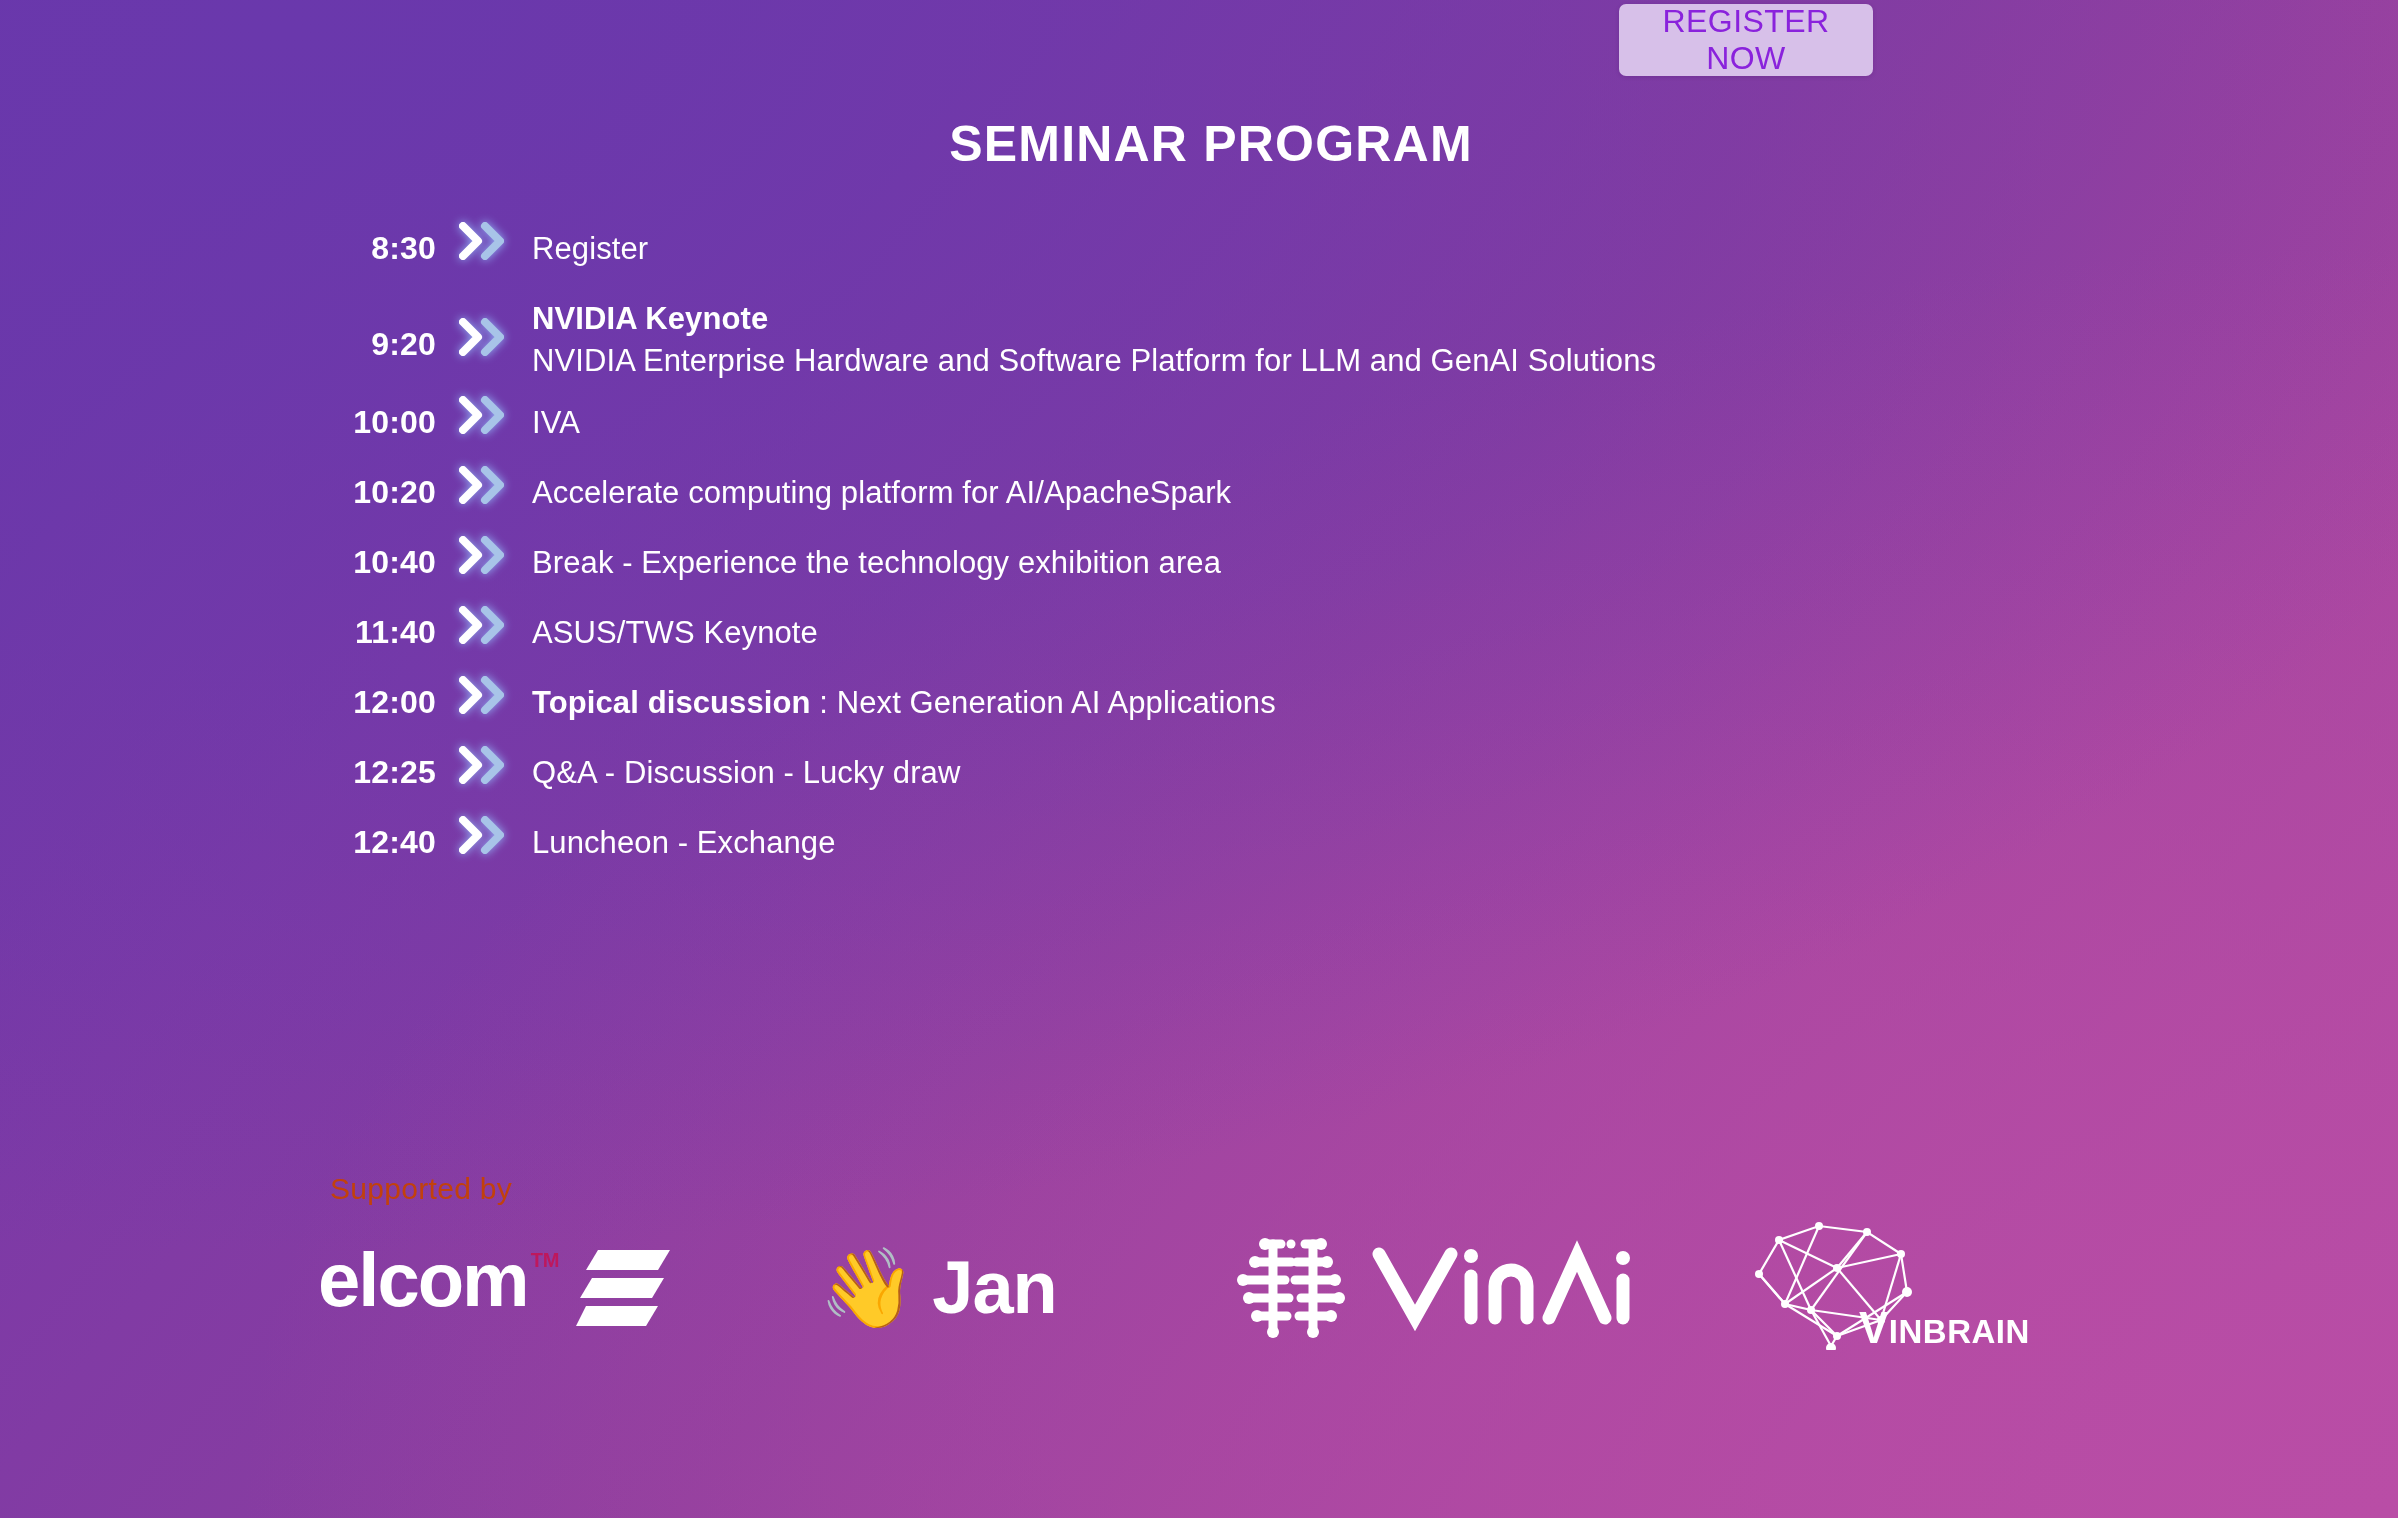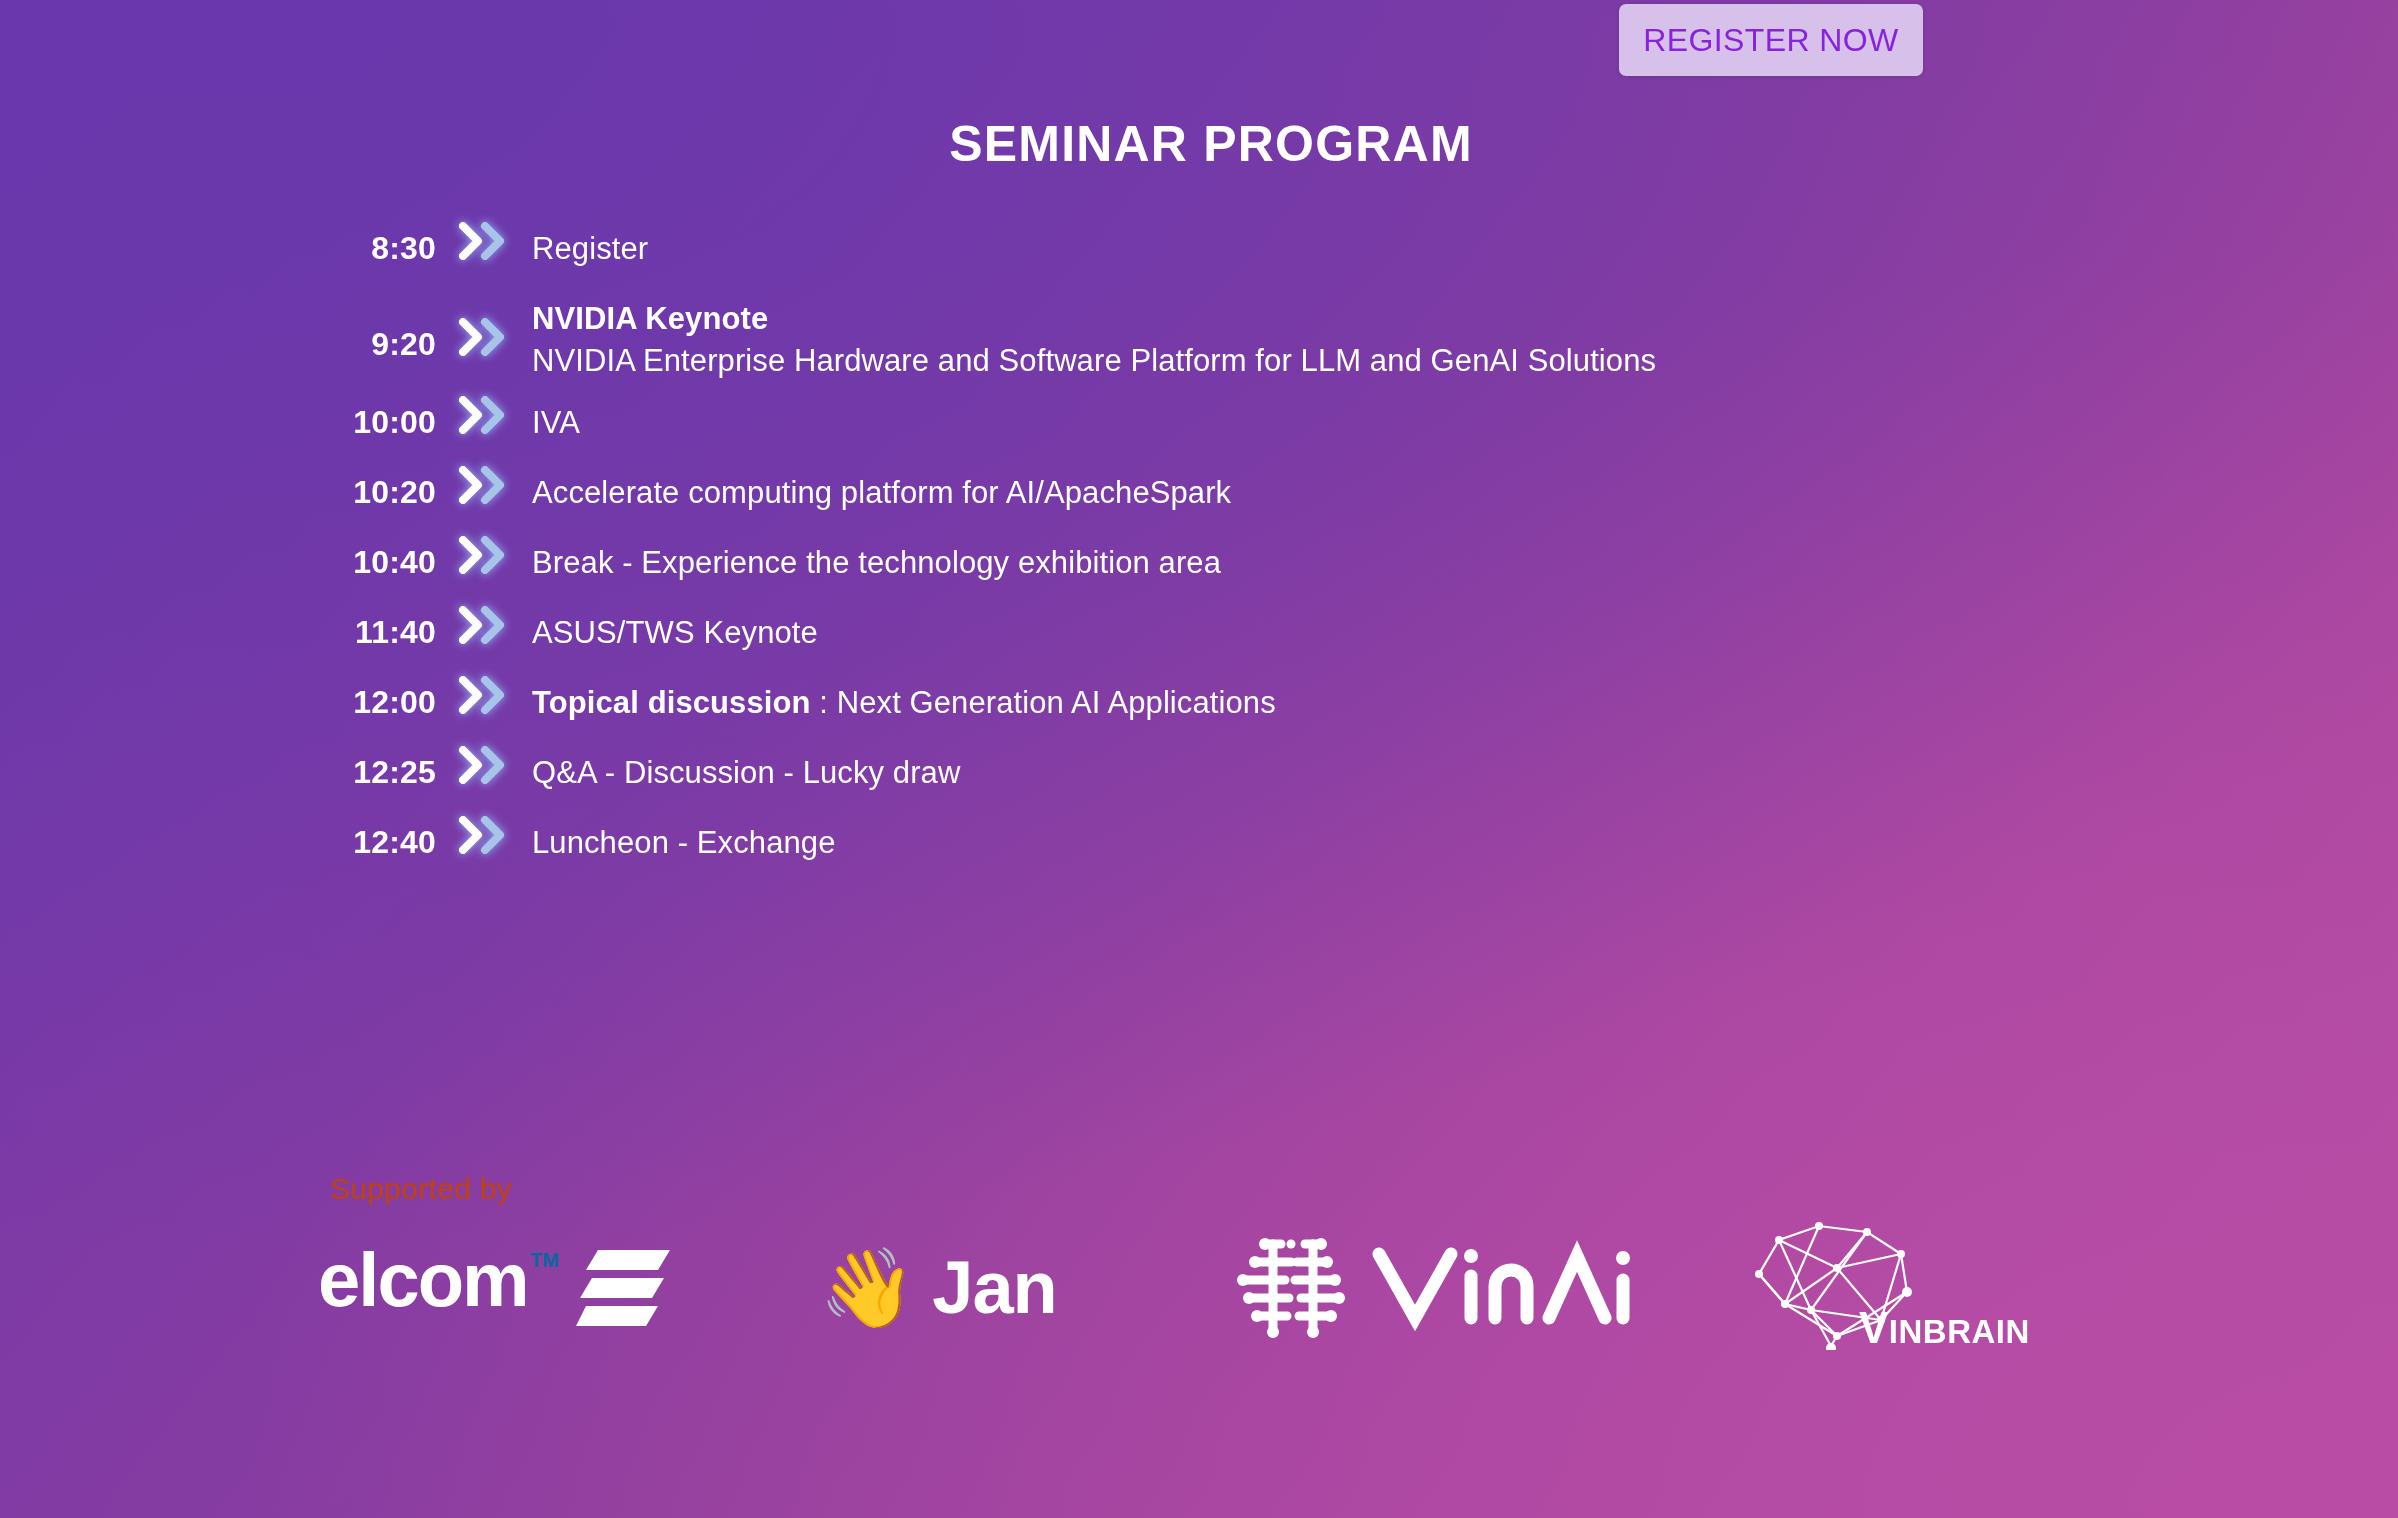--- a/index.html
+++ b/index.html
@@ -23,21 +23,21 @@
     position: relative;
     width: 2398px;
     height: 1518px;
   }
 
   
   .register-btn {
     position: absolute;
     top: 4px;
     left: 1619px;
-    width: 304px;
+    width: 254px;
     height: 72px;
     background: #D7C0E9;
     color: #8A22DC;
     border: none;
     border-radius: 7px;
     font-family: "Liberation Sans", sans-serif;
     font-size: 32px;
     font-weight: 400;
     letter-spacing: 0.4px;
     cursor: pointer;
@@ -146,21 +146,21 @@
     letter-spacing: -2px;
     line-height: 1;
     color: #ffffff;
   }
   .elcom-tm {
     font-size: 20px;
     font-weight: bold;
     line-height: 1;
     margin-top: 8px;
     margin-left: 3px;
-    color: #0369a1;
+    color: #be185d;
   }
   .elcom-mark { margin-left: 16px; margin-top: 4px; }
 
   .jan-wrap { display: flex; align-items: center; gap: 16px; }
   .jan-hand { font-size: 78px; line-height: 1; }
   .jan-text {
     font-size: 74px;
     font-weight: bold;
     letter-spacing: -1px;
     line-height: 1;

